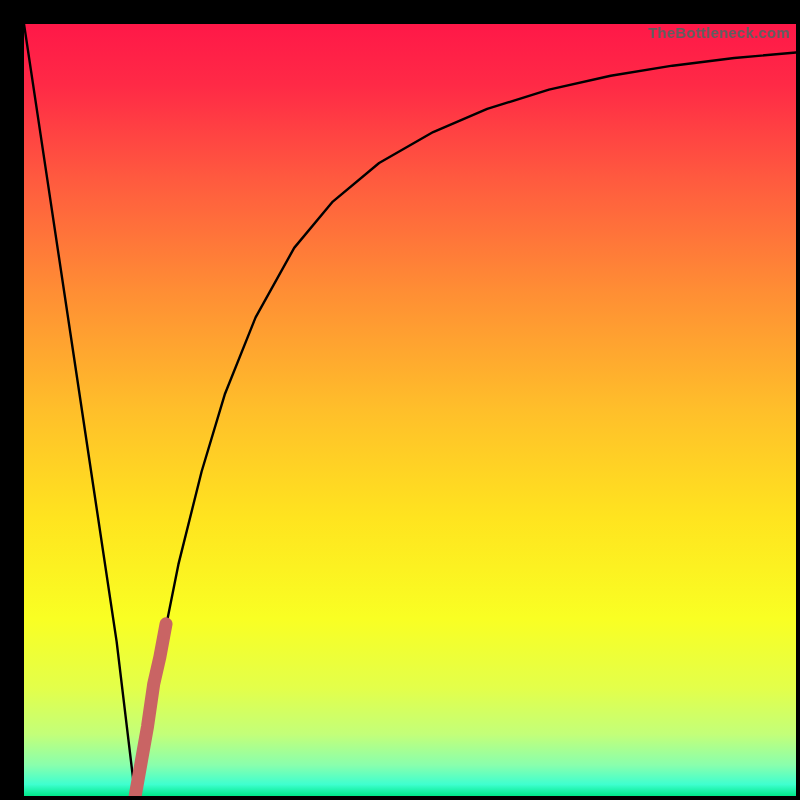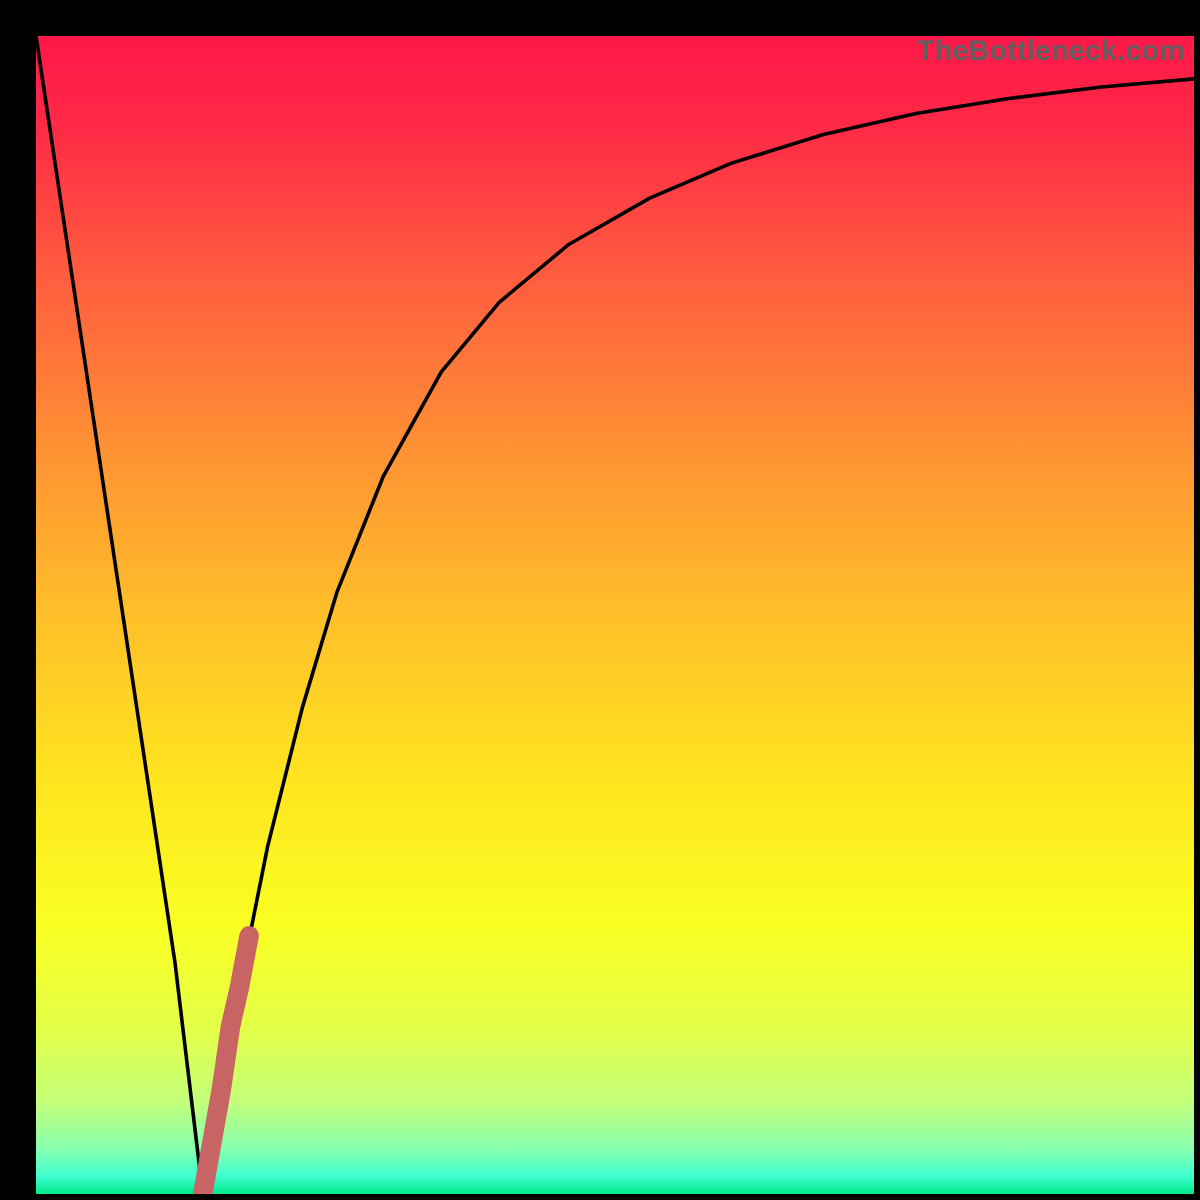--- a/index.html
+++ b/index.html
@@ -32,21 +32,21 @@
     position: absolute;
     inset: 0;
     width: 100%;
     height: 100%;
   }
   .watermark {
     position: absolute;
     top: 0px;
     right: 6px;
     font-family: Arial, Helvetica, sans-serif;
-    font-size: 19px;
+    font-size: 15px;
     font-weight: 600;
     color: #5f5f5f;
     letter-spacing: 0.2px;
     user-select: none;
   }
 </style>
 </head>
 <body>
 
 <div class="frame">

